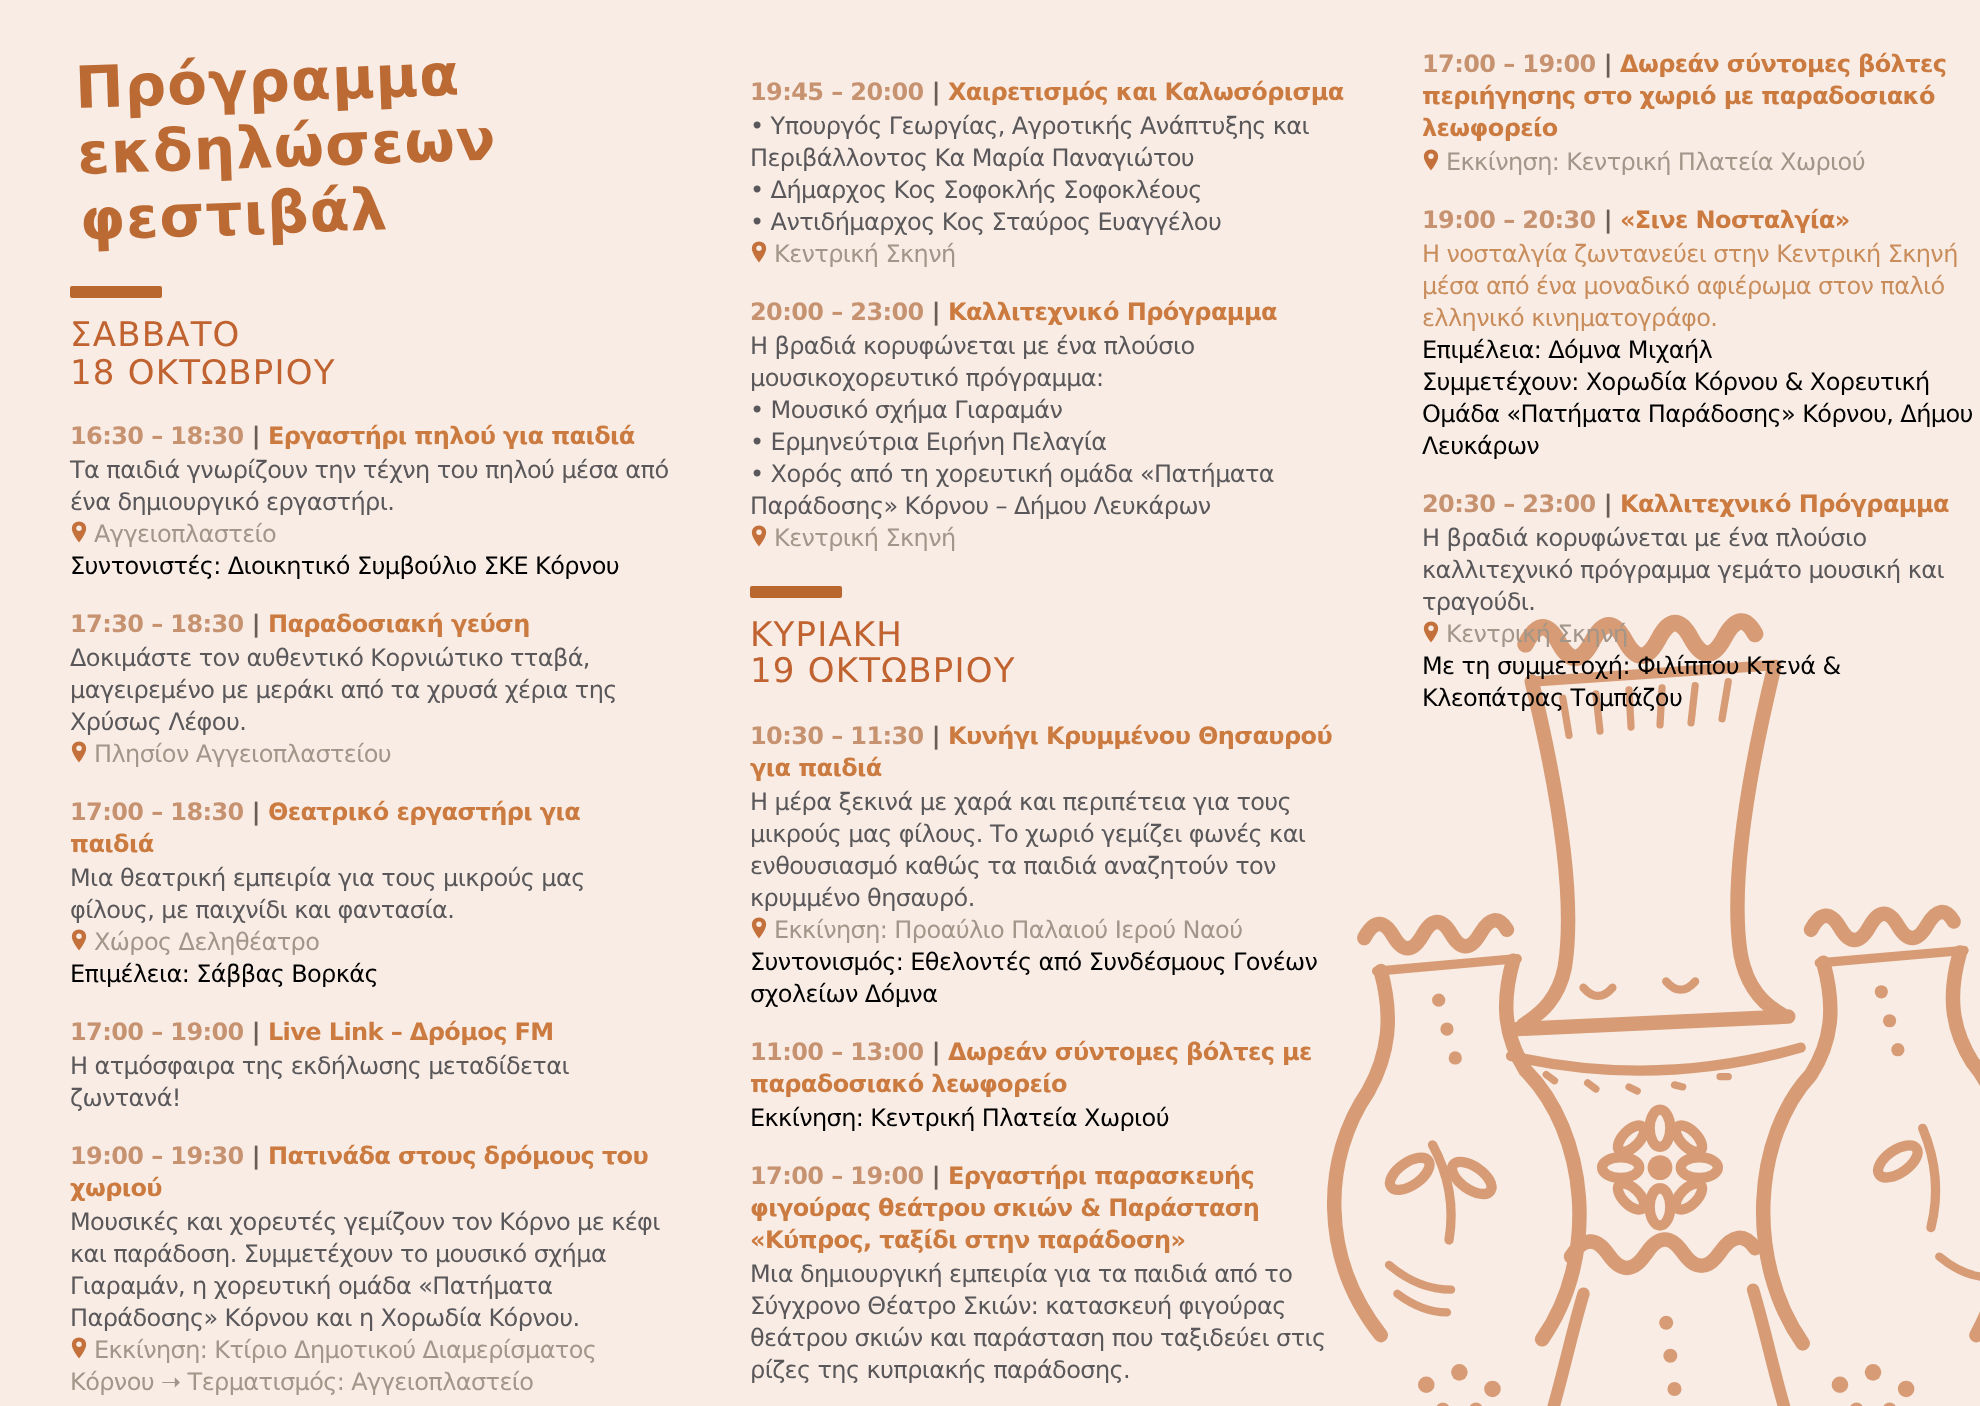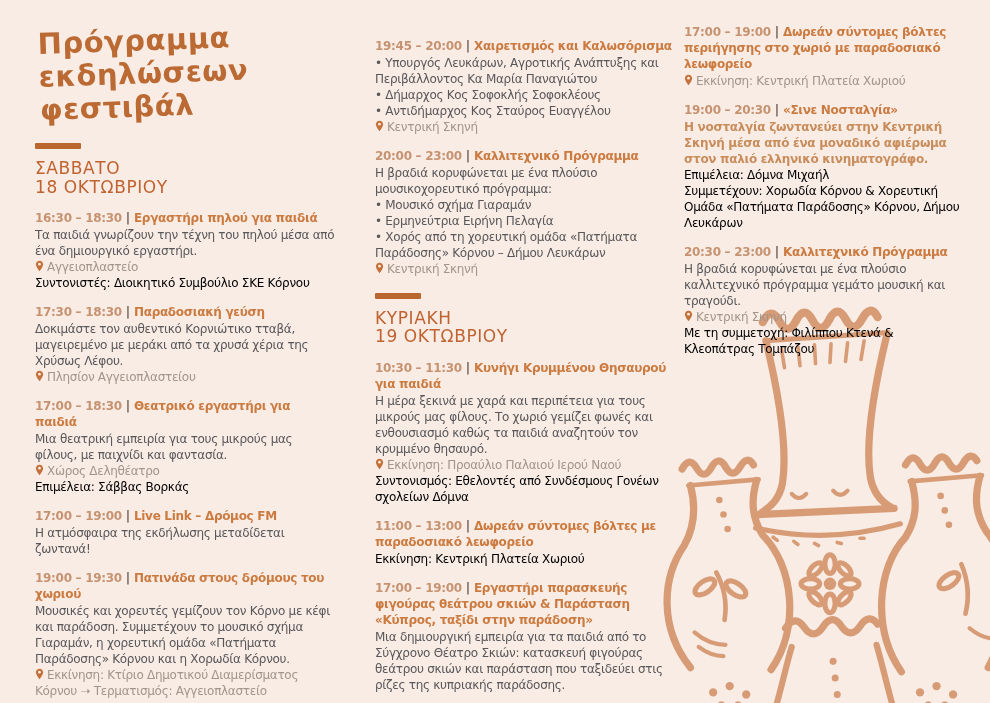--- a/index.html
+++ b/index.html
@@ -8,40 +8,40 @@
     background:#f8ece5;
     font-family:"DejaVu Sans",sans-serif;
     -webkit-font-smoothing:antialiased;
   }
   .page{position:absolute;inset:0;}
   .pottery{position:absolute;right:-14px;bottom:-8px;width:348px;height:424px;z-index:0;}
   .columns{position:absolute;inset:0;z-index:1;}
   .col{position:absolute;top:0;}
   .col1{left:35px;width:300px;padding-top:26px;}
   .col2{left:375px;width:300px;padding-top:38px;}
-  .col3{left:684px;width:276px;padding-top:24px;}
+  .col3{left:711px;width:276px;padding-top:24px;}
 
   .brand{
     font-size:29px;font-weight:bold;line-height:1.14;
     color:#bc6a33;transform:rotate(-2deg);transform-origin:left top;
     letter-spacing:0.5px;margin:2px 0 6px 2px;
   }
   .day-dash{width:46px;height:6px;background:#b9662f;border-radius:1px;margin:16px 0 10px 0;}
   .day-heading{
     font-size:17px;font-weight:normal;line-height:1.08;
     color:#c06330;letter-spacing:0.6px;margin:0 0 14px 0;
   }
   .event{margin:0 0 13px 0;font-size:12px;letter-spacing:-0.3px;}
   .event-header{font-weight:bold;line-height:16px;margin-bottom:1px;}
   .time{color:#c69270;}
   .pipe{color:#6a5c52;margin:0 4px;font-weight:bold;}
   .title{color:#cc7b40;}
   .row{line-height:16px;}
   .row-body{color:#595759;}
-  .row-accent{color:#c98d5c;font-weight:700;}
+  .row-accent{color:#c98d5c;font-weight:400;}
   .row-meta{color:#000000;}
   .row-pin{color:#a29589;}
   .pin-icon{display:inline-block;vertical-align:-1px;margin-right:3px;}
 </style>
 </head>
 <body>
 
 <div class="page">
 
   <svg class="pottery" viewBox="0 0 330 410" fill="none" xmlns="http://www.w3.org/2000/svg">
@@ -161,21 +161,21 @@
           <div class="row row-body"><span class="row-text">Μουσικές και χορευτές γεμίζουν τον Κόρνο με κέφι και παράδοση. Συμμετέχουν το μουσικό σχήμα Γιαραμάν, η χορευτική ομάδα «Πατήματα Παράδοσης» Κόρνου και η Χορωδία Κόρνου.</span></div>
           <div class="row row-pin"><svg class="pin-icon" width="9" height="12" viewBox="0 0 24 30">
               <path d="M12 1C6.5 1 2.5 5.2 2.5 10.4 2.5 17.5 12 29 12 29s9.5-11.5 9.5-18.6C21.5 5.2 17.5 1 12 1z" fill="#c4703a"></path>
               <circle cx="12" cy="10" r="3.6" fill="#f8ece5"></circle>
             </svg><span class="row-text">Εκκίνηση: Κτίριο Δημοτικού Διαμερίσματος Κόρνου ➝ Τερματισμός: Αγγειοπλαστείο</span></div>
         </div>
       </div>
       <div class="col col2">
         <div class="event">
           <div class="event-header"><span class="time">19:45 – 20:00</span><span class="pipe">|</span><span class="title">Χαιρετισμός και Καλωσόρισμα</span></div>
-          <div class="row row-body"><span class="row-text">• Υπουργός Λευκάρων, Αγροτικής Ανάπτυξης και Περιβάλλοντος Κα Μαρία Παναγιώτου</span></div>
+          <div class="row row-body"><span class="row-text">• Υπουργός Γεωργίας, Αγροτικής Ανάπτυξης και Περιβάλλοντος Κα Μαρία Παναγιώτου</span></div>
           <div class="row row-body"><span class="row-text">• Δήμαρχος Κος Σοφοκλής Σοφοκλέους</span></div>
           <div class="row row-body"><span class="row-text">• Αντιδήμαρχος Κος Σταύρος Ευαγγέλου</span></div>
           <div class="row row-pin"><svg class="pin-icon" width="9" height="12" viewBox="0 0 24 30">
               <path d="M12 1C6.5 1 2.5 5.2 2.5 10.4 2.5 17.5 12 29 12 29s9.5-11.5 9.5-18.6C21.5 5.2 17.5 1 12 1z" fill="#c4703a"></path>
               <circle cx="12" cy="10" r="3.6" fill="#f8ece5"></circle>
             </svg><span class="row-text">Κεντρική Σκηνή</span></div>
         </div>
         <div class="event">
           <div class="event-header"><span class="time">20:00 – 23:00</span><span class="pipe">|</span><span class="title">Καλλιτεχνικό Πρόγραμμα</span></div>
           <div class="row row-body"><span class="row-text">Η βραδιά κορυφώνεται με ένα πλούσιο μουσικοχορευτικό πρόγραμμα:</span></div>

